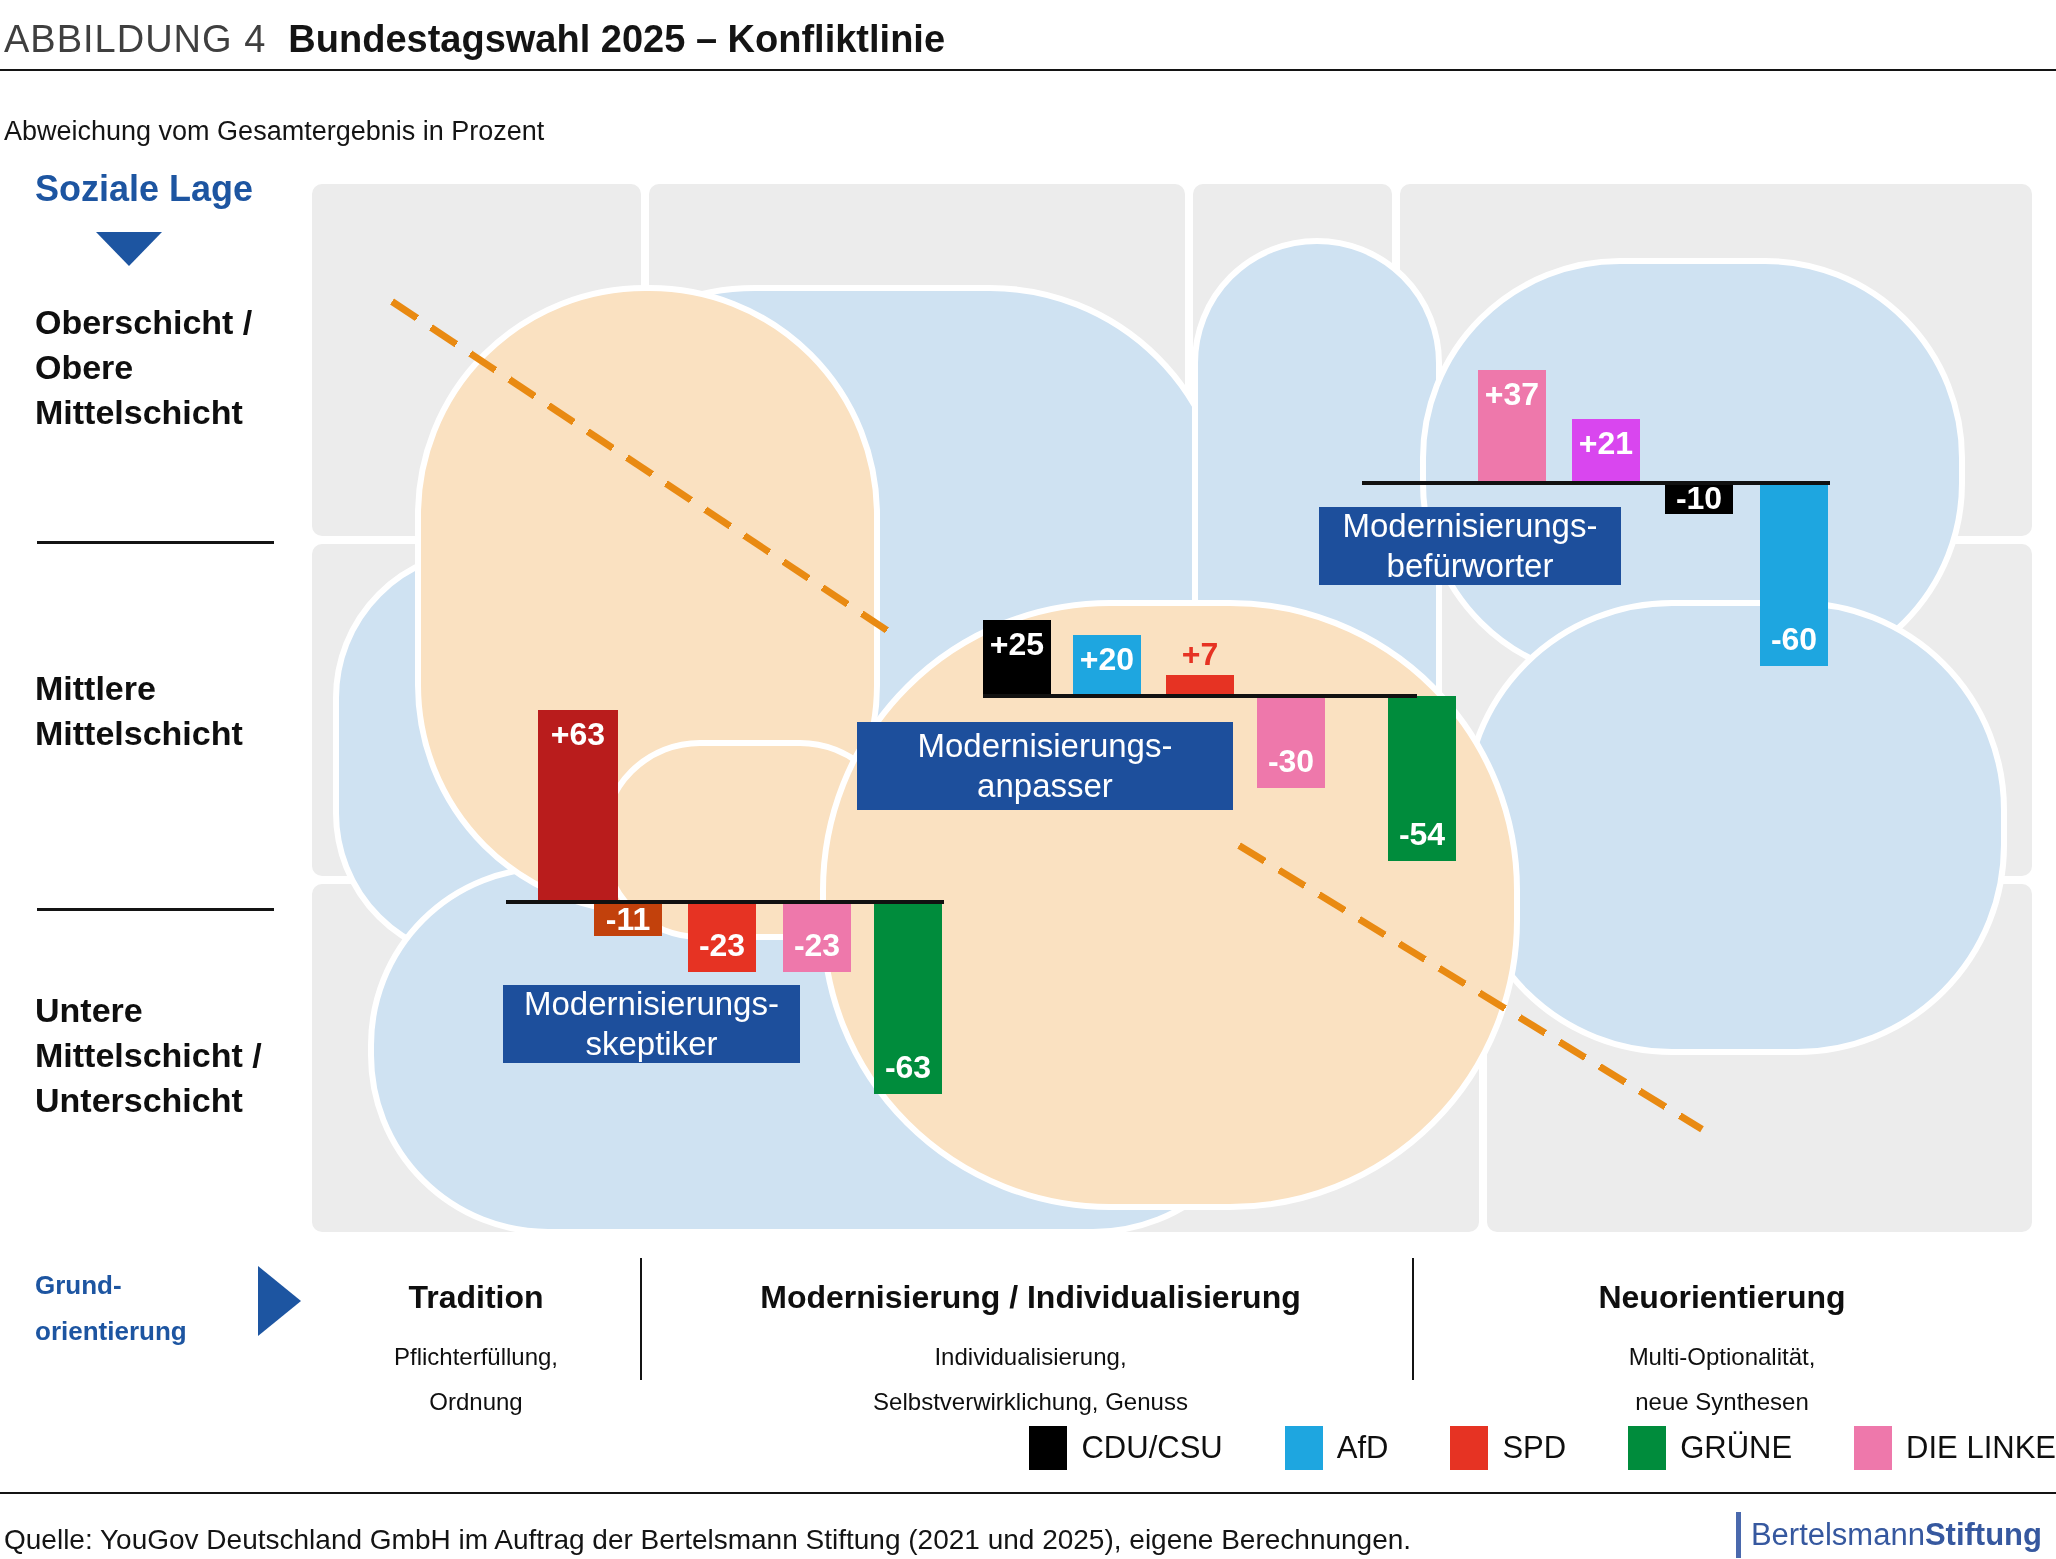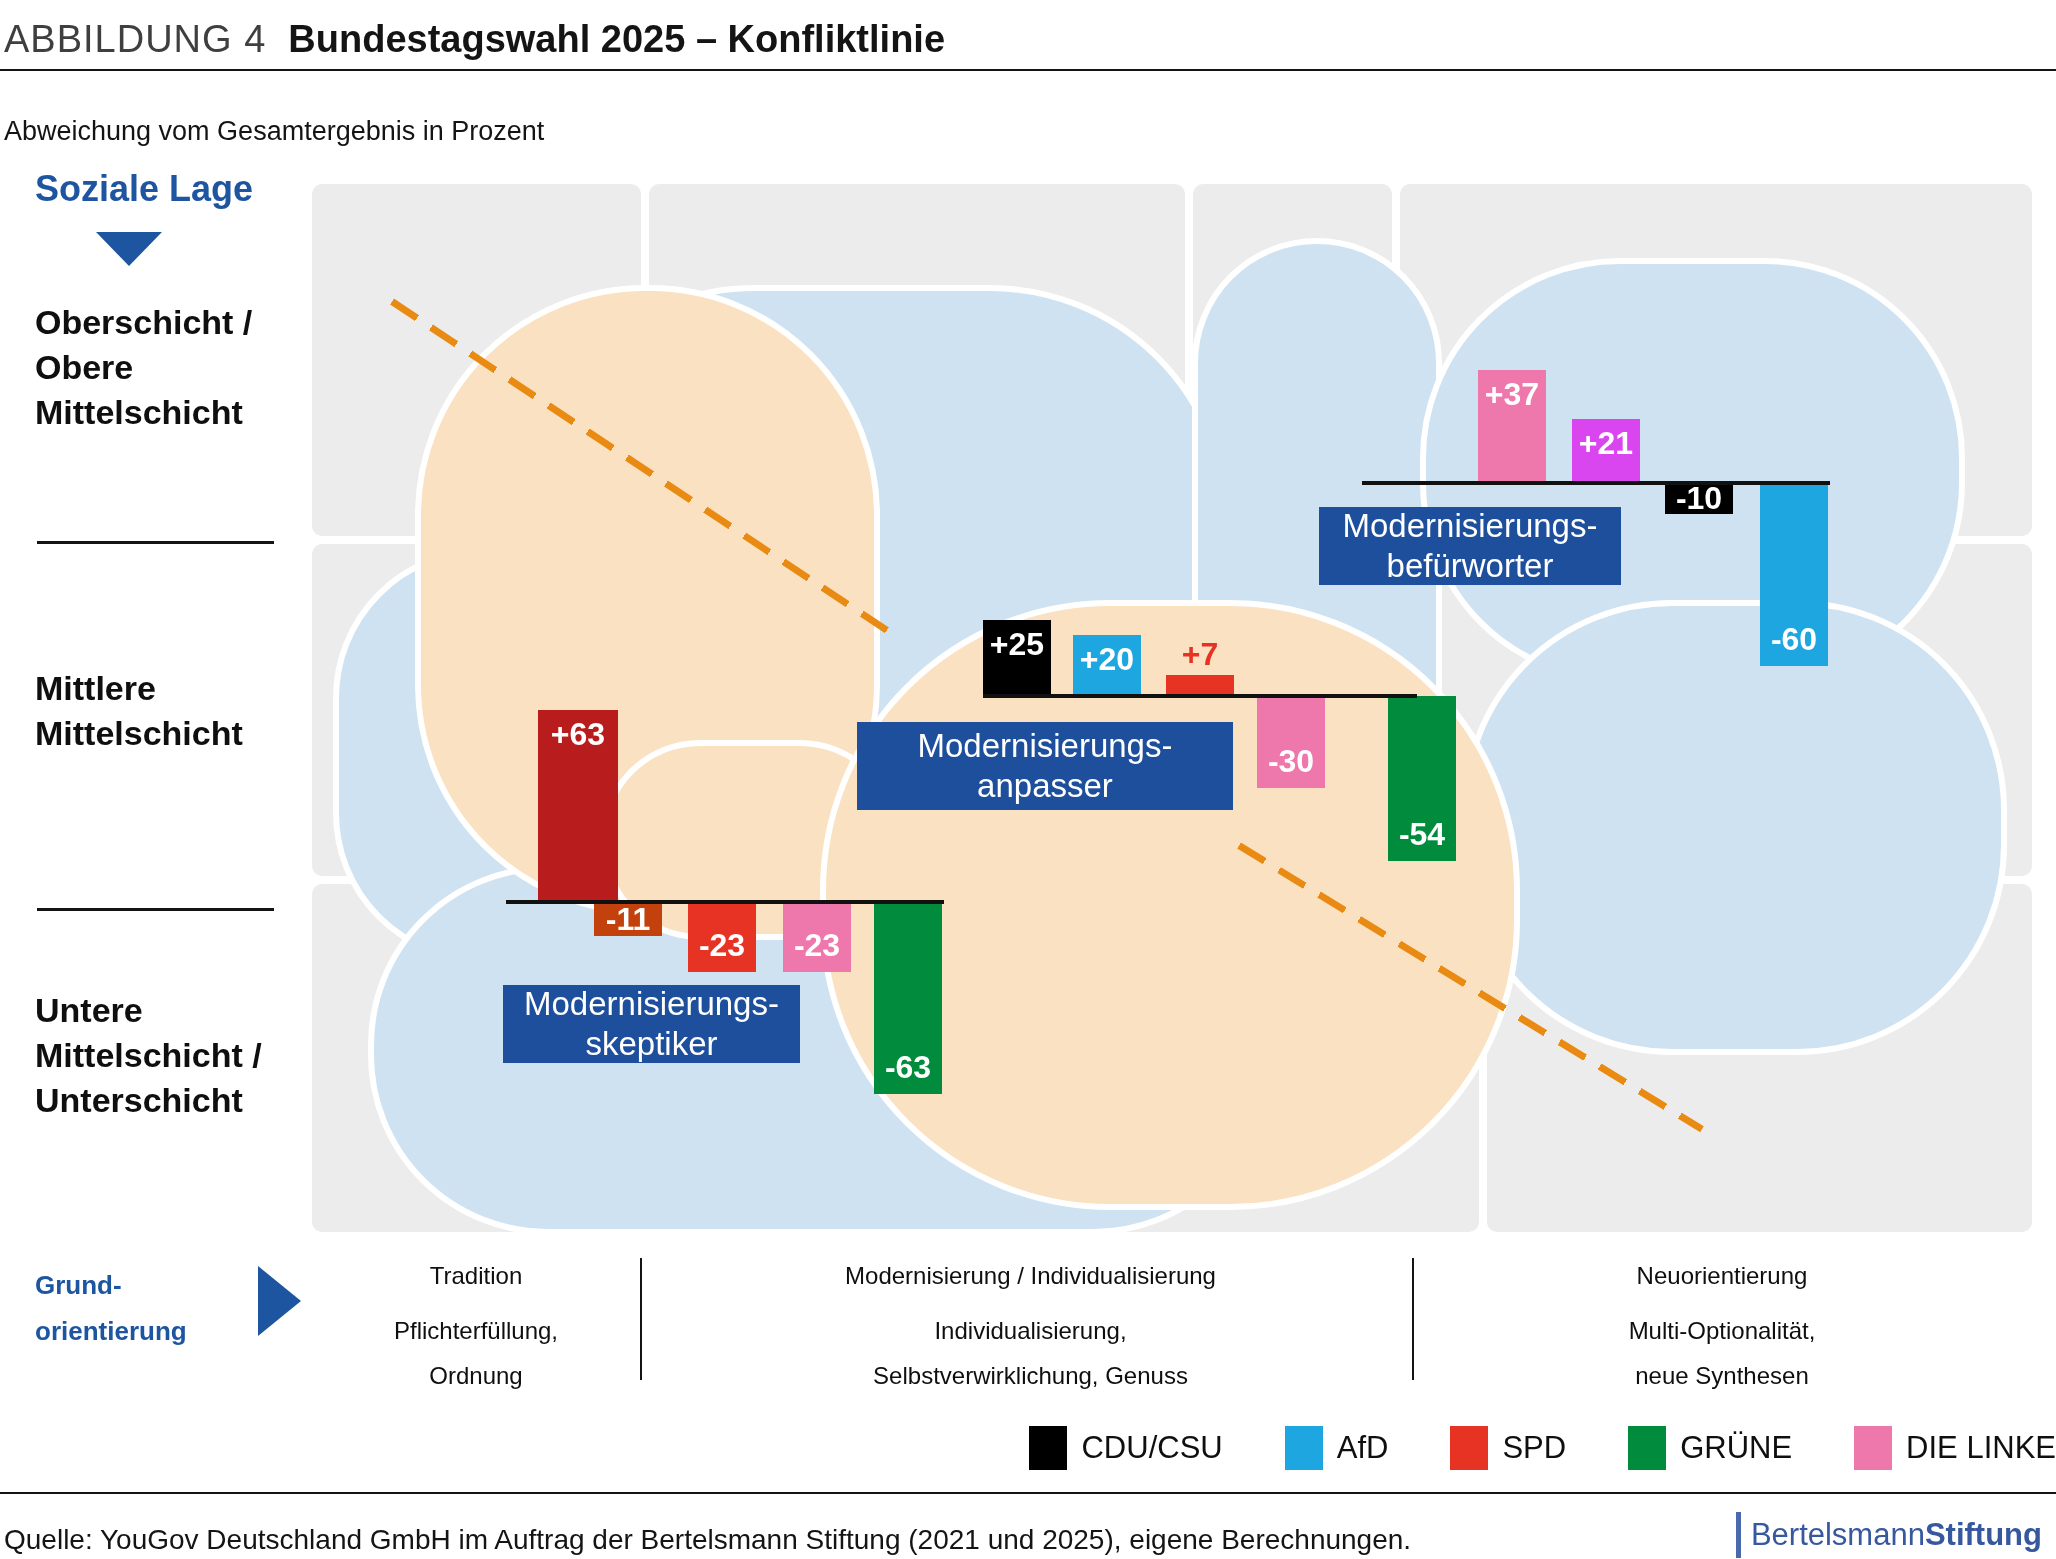--- a/index.html
+++ b/index.html
@@ -31,21 +31,21 @@
   .bar .val{font-size:32px;font-weight:700;color:#fff;}
   .bar.pos{align-items:flex-start;padding-top:6px;}
   .bar.negtall{align-items:flex-end;padding-bottom:8px;}
   .bar.negshort{align-items:center;}
   .outlbl{position:absolute;left:-20px;right:-20px;bottom:100%;margin-bottom:2px;
           text-align:center;font-size:32px;font-weight:700;}
   .gbox{position:absolute;background:#1d4f9c;color:#fff;z-index:6;display:flex;align-items:center;justify-content:center;
         font-size:33px;font-weight:400;line-height:40px;text-align:center;white-space:pre-line;}
   
   .zone{position:absolute;text-align:center;}
-  .zone .ztitle{font-size:24px;font-weight:400;color:#0f0f0f;}
+  .zone .ztitle{font-size:32px;font-weight:700;color:#0f0f0f;margin-top:17px;}
   .zone .zsub{font-size:24px;line-height:45px;color:#0f0f0f;white-space:pre-line;margin-top:18px;}
   .vsep{position:absolute;width:2px;background:#141414;}
   .gor{font-size:26px;font-weight:700;color:#1d55a1;line-height:46px;white-space:pre-line;}
   
   #legend{left:0;right:0;top:1426px;display:flex;justify-content:flex-end;gap:62px;align-items:center;}
   .legitem{display:flex;align-items:center;gap:14px;}
   .legswatch{width:38px;height:44px;}
   .leglabel{font-size:31px;color:#0f0f0f;}
   
   .source{font-size:28px;color:#141414;}

